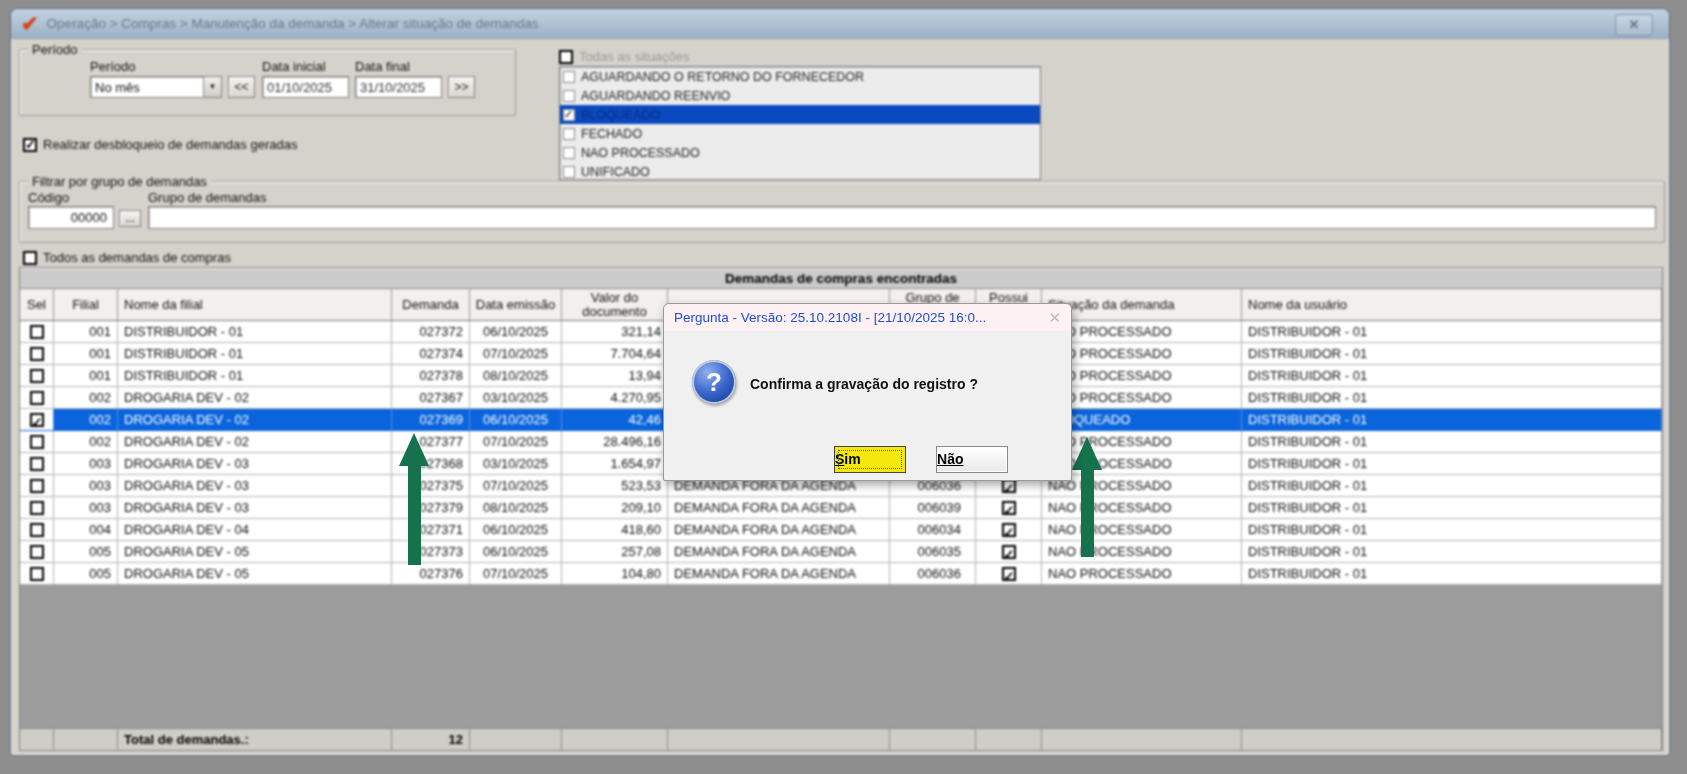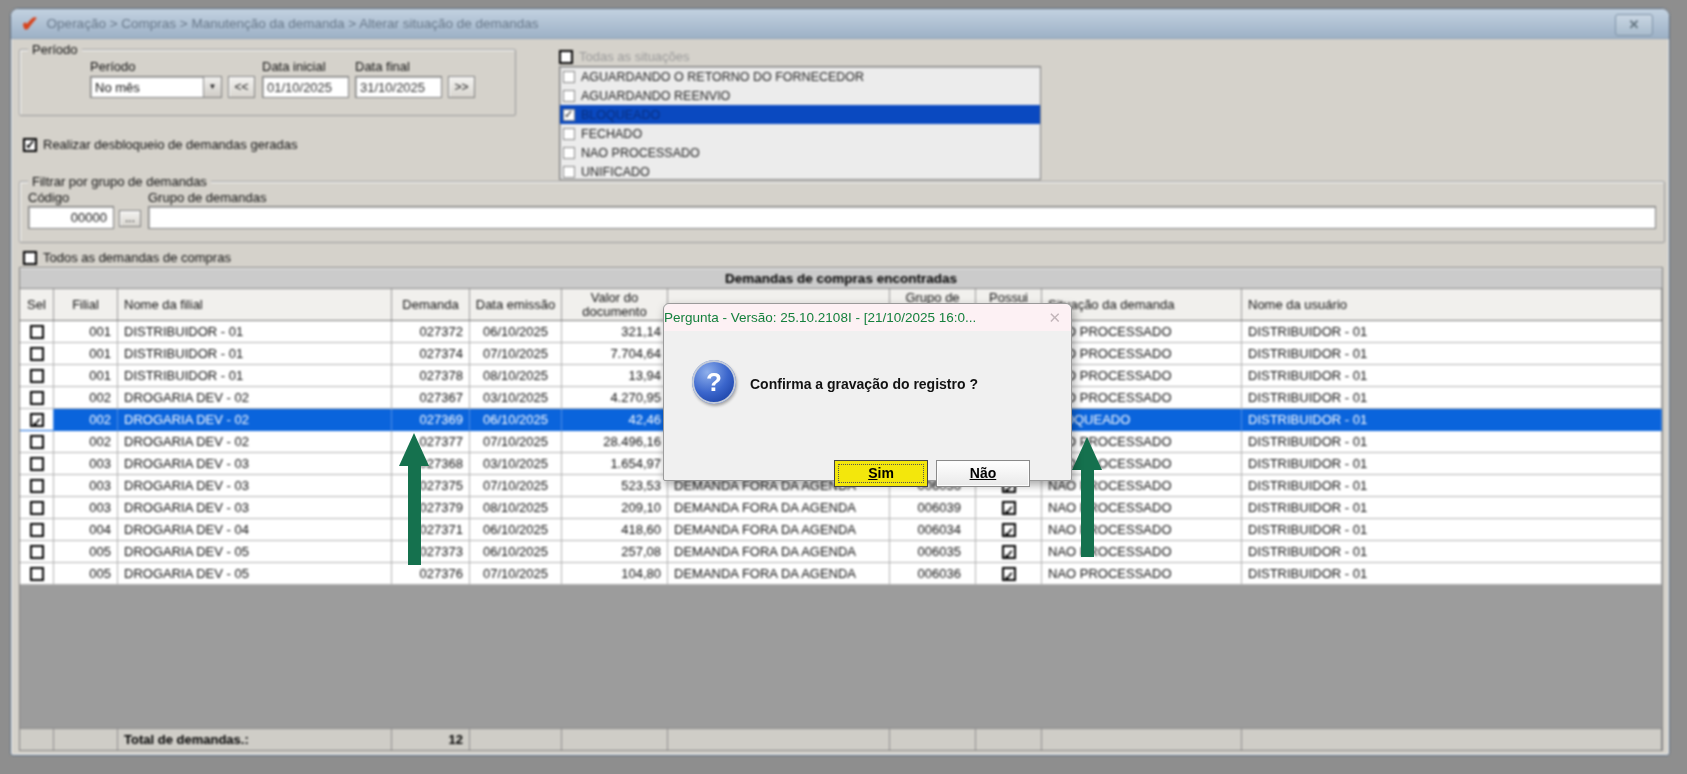--- a/index.html
+++ b/index.html
@@ -85,33 +85,33 @@
   .gfoot { height:22px; background:#cfcdc7; border-top:1px solid #8a8a8a; }
   .gfoot > div { border-right:1px solid #8f8f8f; font-size:13px; line-height:21px;
                  white-space:nowrap; overflow:hidden; }
   .gfoot .bold { font-weight:bold; }
 
   
   .dialog { position:absolute; left:663px; top:303px; width:409px; height:178px;
             background:#f0f0f0; border:1px solid #9a9a9a; border-radius:6px 6px 2px 2px;
             box-shadow:2px 4px 10px rgba(0,0,0,.35); z-index:20; }
   .dlg-title { height:27px; background:#fdf1f4; border-radius:6px 6px 0 0;
-               display:flex; align-items:center; font-size:13.5px; color:#15803d;
-               }
+               display:flex; align-items:center; font-size:13.5px; color:#1d4ed8;
+               padding-left:10px; }
   .dlg-close { position:absolute; right:10px; top:5px; font-size:15px; color:#c3b6ba; }
   .q-icon { position:absolute; left:28px; top:56px; width:44px; height:44px;
             border-radius:50%;
             background:radial-gradient(circle at 35% 28%, #8fb0ec, #3b66cc 48%, #0a2f92);
             box-shadow: inset 0 0 0 2px #c4cbd8, 1px 2px 3px rgba(0,0,0,.3);
             color:#fff; font-size:26px; font-weight:bold; text-align:center;
             line-height:44px; }
   .dlg-msg { position:absolute; left:86px; top:72px; font-size:14px; font-weight:600;
              color:#111; }
-  .dlg-btn { position:absolute; top:156px; width:94px; height:27px; font-size:14px;
-             font-weight:bold; color:#000; text-align:center; line-height:25px; }
+  .dlg-btn { position:absolute; top:142px; width:72px; height:27px; font-size:14px;
+             font-weight:bold; color:#000; line-height:25px; }
   .btn-yes { left:170px; background:#f3e70c; border:1px solid #444; }
   .btn-yes::before { content:""; position:absolute; inset:3px;
                      border:1px dotted #555; }
   .btn-no  { left:272px; background:linear-gradient(#ffffff,#e9e9e9);
              border:1px solid #8a8a8a; box-shadow: inset 0 0 0 1px #fdfdfd; text-decoration: underline; }
   .dlg-btn u { text-decoration:underline; }
 
   
   .arrow { position:absolute; width:30px; z-index:15; }
   .ah { width:0; height:0; border-left:15px solid transparent;

